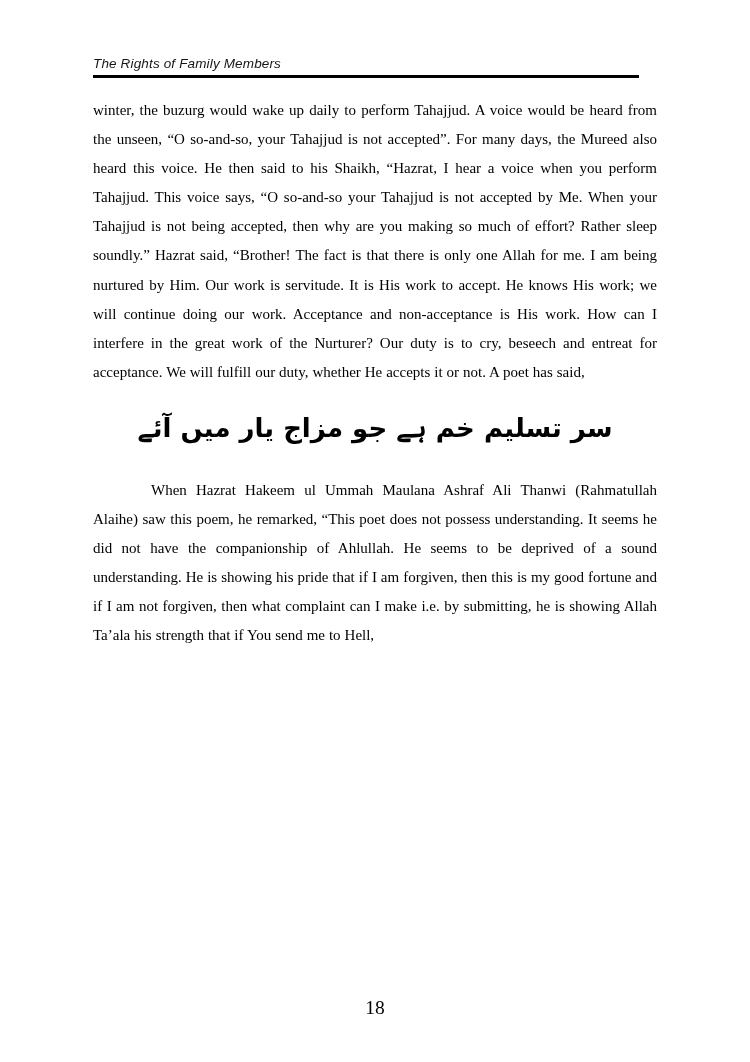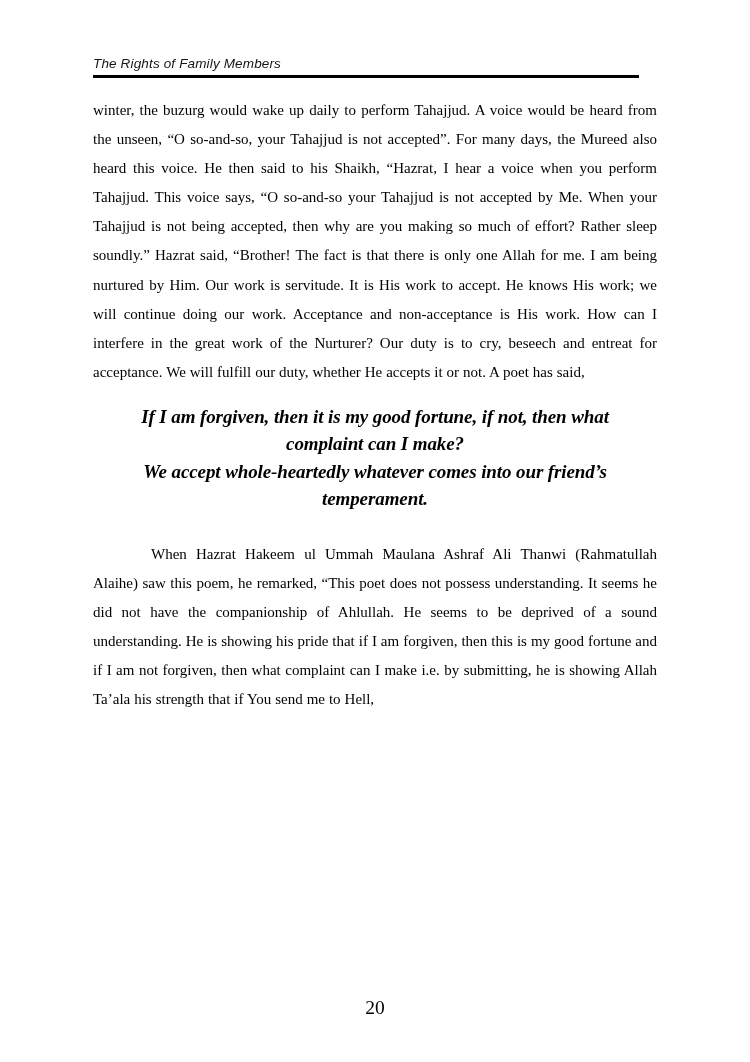--- a/index.html
+++ b/index.html
@@ -129,30 +129,25 @@
   <div class="running-head">
     <div class="running-head-text">The Rights of Family Members</div>
     <div class="head-rule"></div>
   </div>
 
   <div class="text-column">
 
     <p class="body-para no-stretch">winter, the buzurg would wake up daily to perform Tahajjud. A voice would be heard from the unseen, “O so-and-so, your Tahajjud is not accepted”. For many days, the Mureed also heard this voice. He then said to his Shaikh, “Hazrat, I hear a voice when you perform Tahajjud. This voice says, “O so-and-so your Tahajjud is not accepted by Me. When your Tahajjud is not being accepted, then why are you making so much of effort? Rather sleep soundly.” Hazrat said, “Brother! The fact is that there is only one Allah for me. I am being nurtured by Him. Our work is servitude. It is His work to accept. He knows His work; we will continue doing our work. Acceptance and non-acceptance is His work. How can I interfere in the great work of the Nurturer? Our duty is to cry, beseech and entreat for acceptance. We will fulfill our duty, whether He accepts it or not. A poet has said,</p>
 
     <div class="couplet">
+      <div class="couplet-line">سر تسلیم خم ہے جو مزاج یار میں آئے</div>
     </div>
 
-    <div class="translation">
-      <div class="translation-line">If I am forgiven, then it is my good fortune, if not, then what</div>
-      <div class="translation-line">complaint can I make?</div>
-      <div class="translation-line">We accept whole-heartedly whatever comes into our friend’s</div>
-      <div class="translation-line">temperament.</div>
-    </div>
 
     <div class="gap-before-final"></div>
 
     <p class="body-para indented no-stretch">When Hazrat Hakeem ul Ummah Maulana Ashraf Ali Thanwi (Rahmatullah Alaihe) saw this poem, he remarked, “This poet does not possess understanding. It seems he did not have the companionship of Ahlullah. He seems to be deprived of a sound understanding. He is showing his pride that if I am forgiven, then this is my good fortune and if I am not forgiven, then what complaint can I make i.e. by submitting, he is showing Allah Ta’ala his strength that if You send me to Hell,</p>
 
   </div>
 
-  <div class="folio">20</div>
+  <div class="folio">18</div>
 
 </div>
 
 </body></html>

